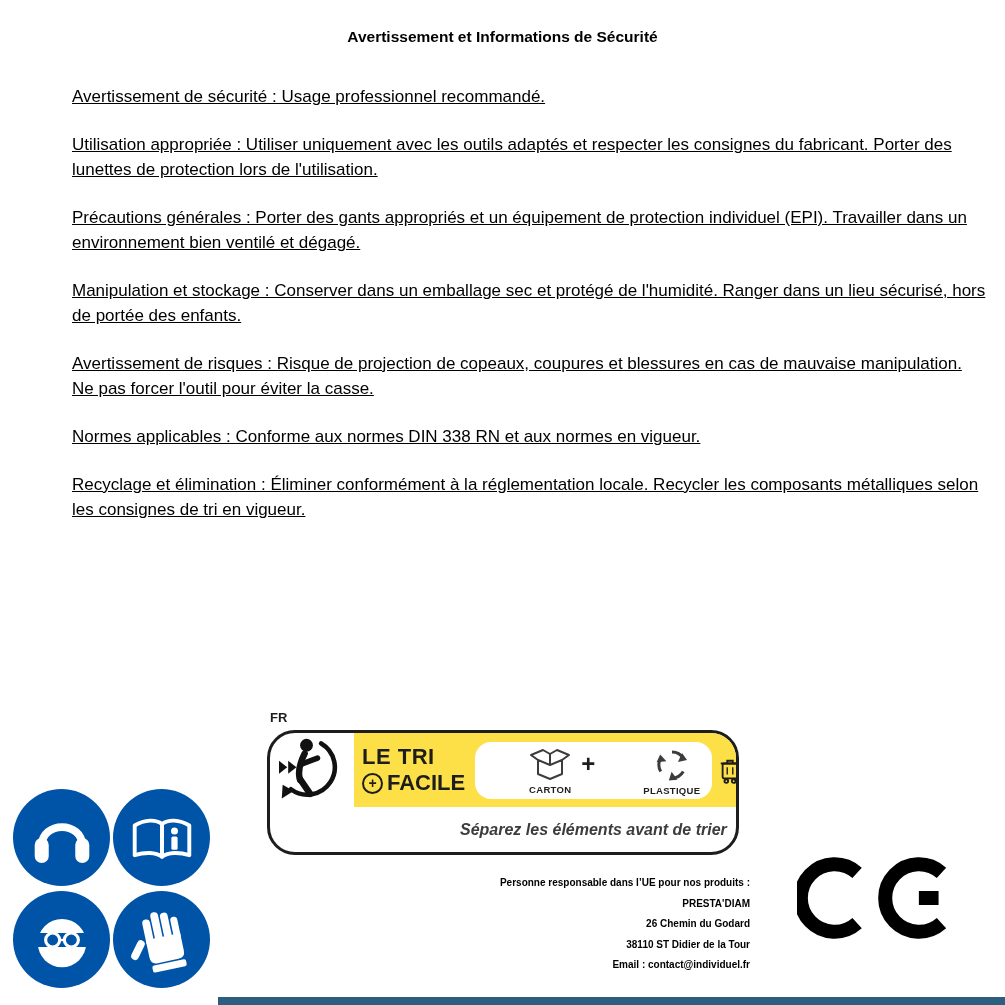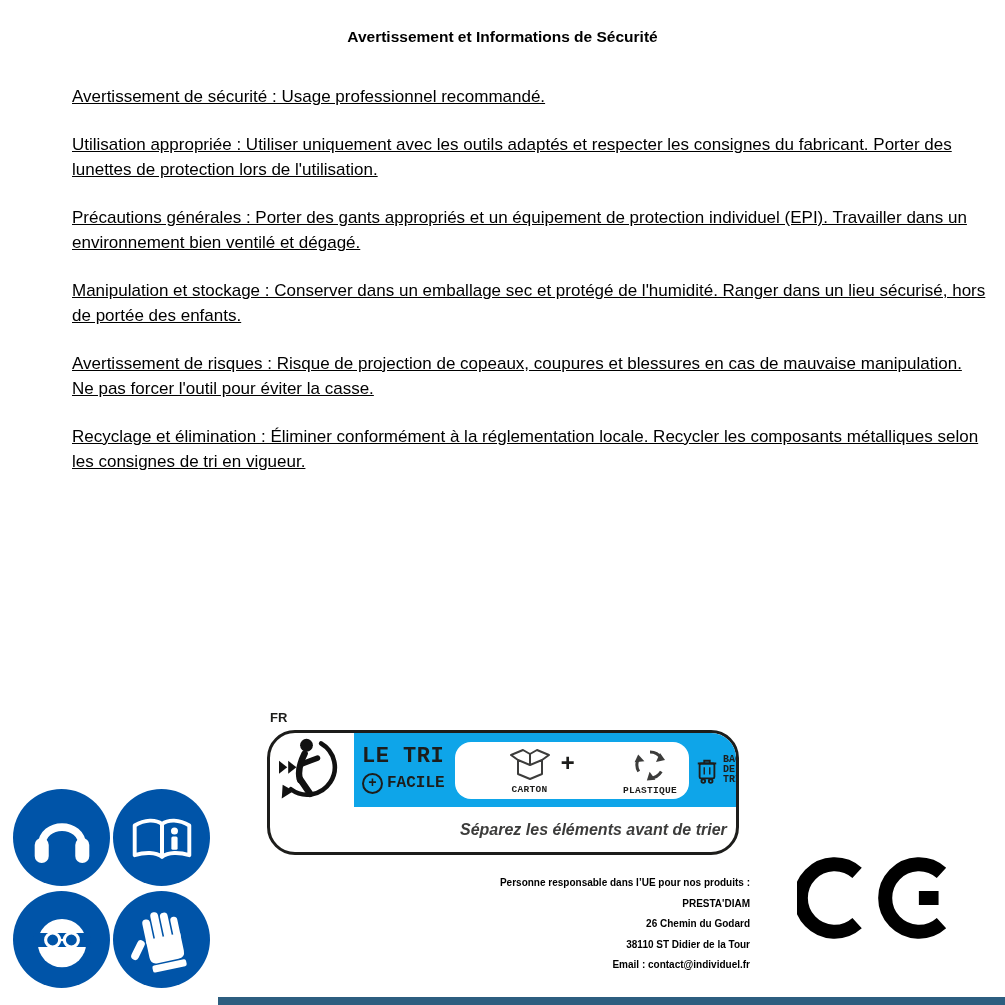--- a/index.html
+++ b/index.html
@@ -28,34 +28,33 @@
   
   .fr-label{position:absolute;left:270px;top:710px;font-weight:bold;font-size:13px;color:#1d1d1b;}
   .tri-box{
     position:absolute;left:267px;top:730px;width:472px;height:125px;
     border:3px solid #1d1d1b;border-radius:28px;background:#fff;
     box-sizing:border-box;overflow:hidden;display:flex;flex-direction:column;
   }
   .tri-main{flex:1;display:flex;align-items:stretch;min-height:0;}
   .triman-area{width:84px;display:flex;align-items:center;justify-content:center;flex:0 0 auto;}
   .tri-yellow{
-    flex:1;background:#0ea5e9;display:flex;align-items:center;
+    flex:1;background:#fde047;display:flex;align-items:center;
     clip-path:polygon(0 0, calc(100% - 20px) 0, 100% 50%, calc(100% - 20px) 100%, 0 100%);
     margin-right:3px;
-    font-family:Liberation Mono, monospace;
   }
   .tri-text{padding-left:8px;flex:0 0 auto;}
   .tri-line1{font-weight:bold;font-size:22px;color:#1d1d1b;line-height:22px;letter-spacing:0.5px;}
   .tri-line2{display:flex;align-items:center;gap:4px;margin-top:4px;}
   .plus-circle{
     width:17px;height:17px;border:2.5px solid #1d1d1b;border-radius:50%;
     display:flex;align-items:center;justify-content:center;
     font-weight:bold;font-size:14px;line-height:1;color:#1d1d1b;flex:0 0 auto;
   }
-  .tri-line2-text{font-weight:bold;font-size:16px;color:#1d1d1b;line-height:22px;}
+  .tri-line2-text{font-weight:bold;font-size:22px;color:#1d1d1b;line-height:22px;}
   .materials-panel{
     background:#fff;border-radius:16px;margin:7px 6px 7px 10px;
     display:flex;align-items:center;justify-content:center;gap:8px;
     padding:3px 12px;flex:0 0 auto;
   }
   .material{display:flex;flex-direction:column;align-items:center;gap:2px;margin-left:40px;}
   .material-label{font-size:9.5px;font-weight:bold;color:#1d1d1b;letter-spacing:0.3px;}
   .mat-plus{font-size:24px;font-weight:bold;color:#1d1d1b;padding-bottom:12px;}
   .bin-area{display:flex;align-items:center;gap:4px;margin-left:auto;padding-right:22px;}
   .bin-text{display:flex;flex-direction:column;font-size:10px;line-height:10px;font-weight:bold;color:#1d1d1b;}
@@ -81,20 +80,21 @@
 <body>
 
 <div class="doc-title">Avertissement et Informations de Sécurité</div>
 
 <div class="body-text">
   <p>Avertissement de sécurité : Usage professionnel recommandé.</p>
   <p>Utilisation appropriée : Utiliser uniquement avec les outils adaptés et respecter les consignes du fabricant. Porter des lunettes de protection lors de l'utilisation.</p>
   <p>Précautions générales : Porter des gants appropriés et un équipement de protection individuel (EPI). Travailler dans un environnement bien ventilé et dégagé.</p>
   <p>Manipulation et stockage : Conserver dans un emballage sec et protégé de l'humidité. Ranger dans un lieu sécurisé, hors de portée des enfants.</p>
   <p>Avertissement de risques : Risque de projection de copeaux, coupures et blessures en cas de mauvaise manipulation. Ne pas forcer l'outil pour éviter la casse.</p>
+  <p>Normes applicables : Conforme aux normes DIN 338 RN et aux normes en vigueur.</p>
   <p>Recyclage et élimination : Éliminer conformément à la réglementation locale. Recycler les composants métalliques selon les consignes de tri en vigueur.</p>
 </div>
 
 <div class="icons-grid">
   <div class="icon-circle ic1">
     <svg width="78" height="78" viewBox="0 0 100 100">
       <path d="M24 60 C24 28 76 28 76 60" fill="none" stroke="#fff" stroke-width="10" stroke-linecap="round"></path>
       <rect x="15" y="50" width="18" height="32" rx="9" fill="#fff"></rect>
       <rect x="67" y="50" width="18" height="32" rx="9" fill="#fff"></rect>
     </svg>

